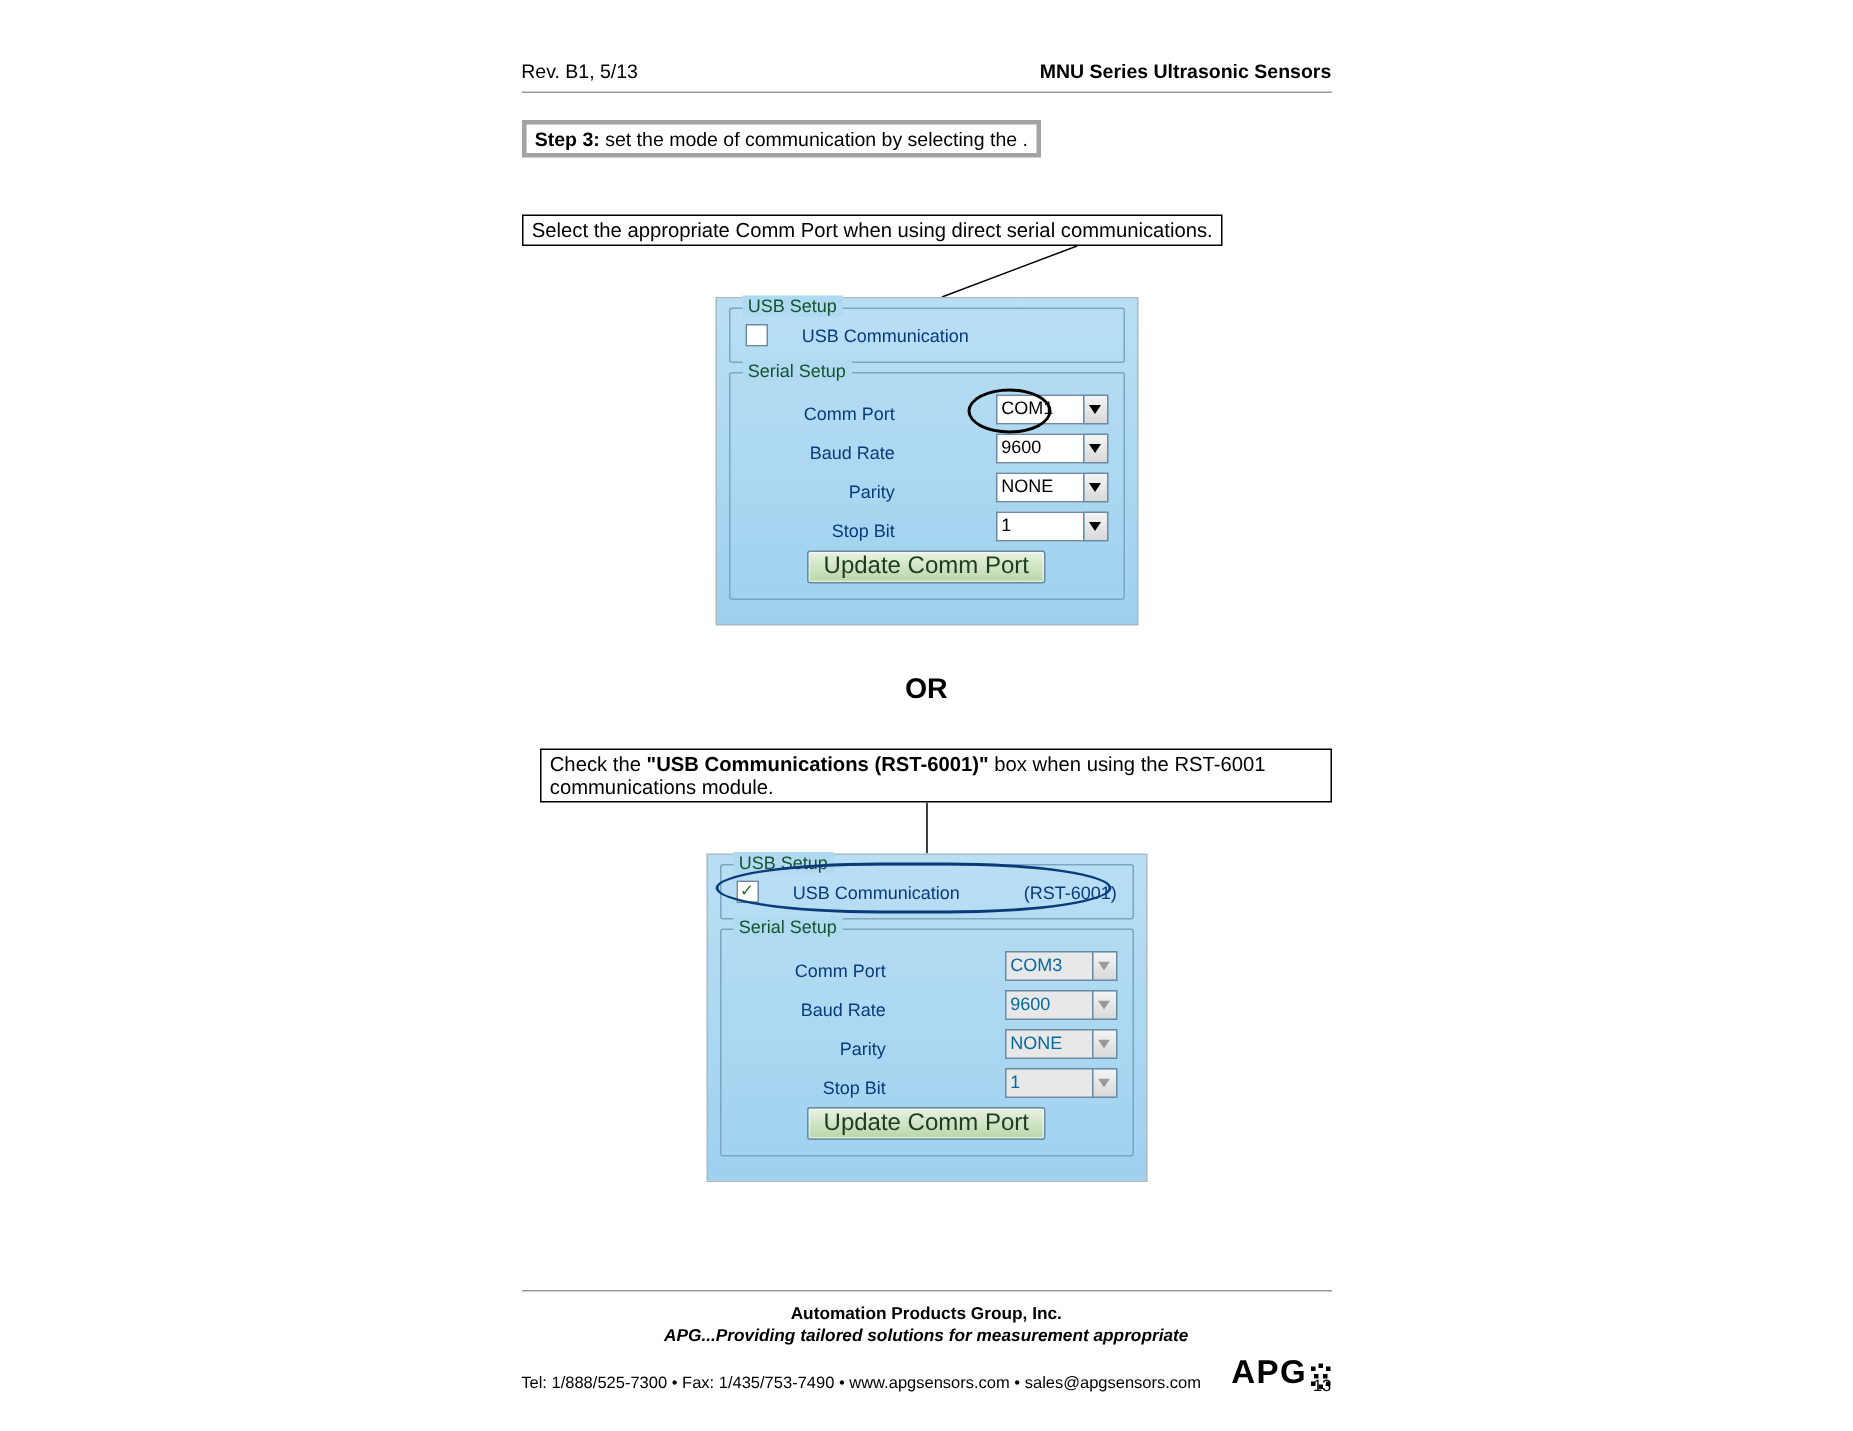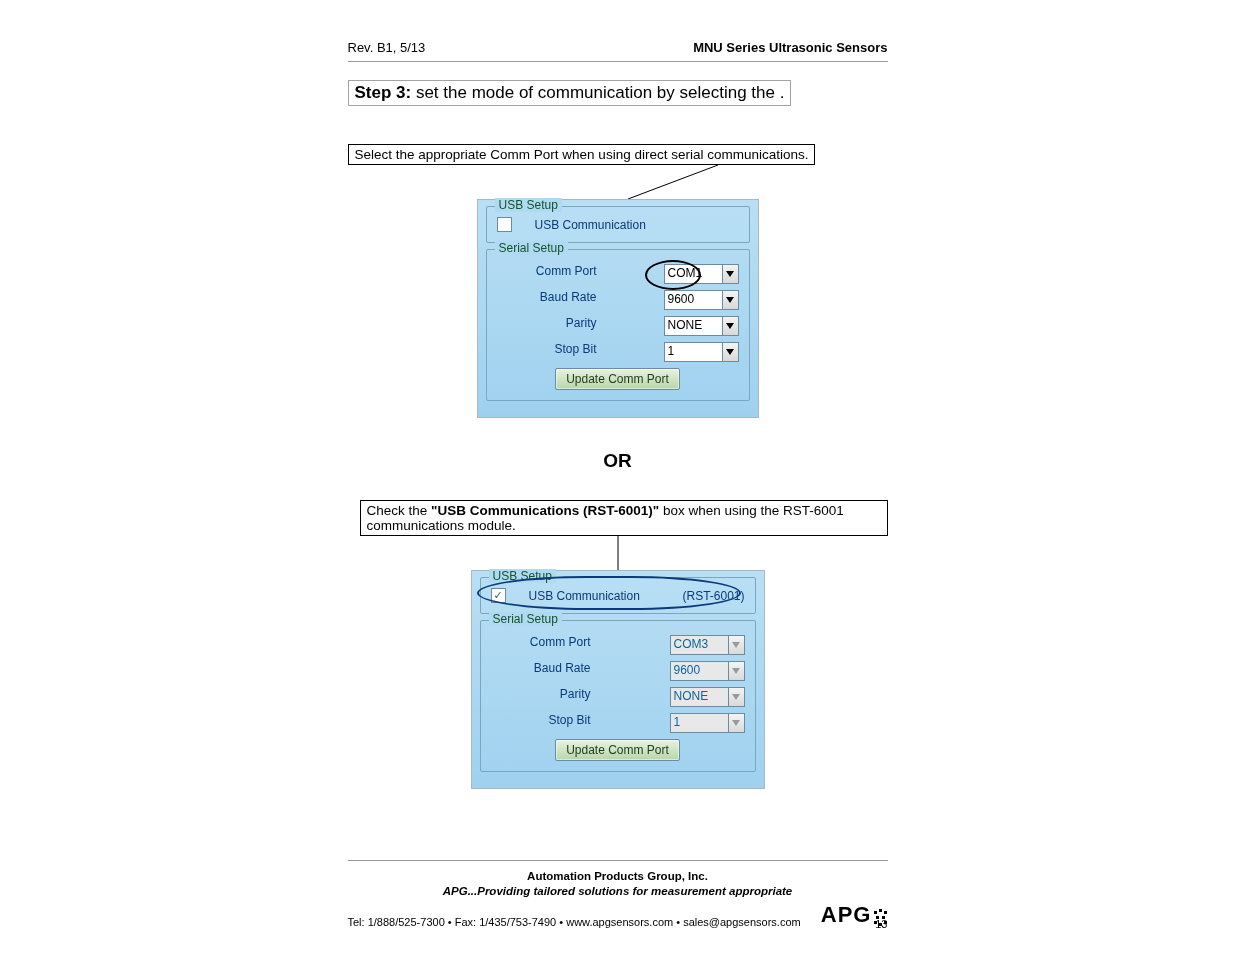--- a/index.html
+++ b/index.html
@@ -1,39 +1,39 @@
 <!DOCTYPE html>
 <html><head>
 <meta charset="utf-8">
 <style>
   html,body{margin:0;padding:0;background:#fff;font-family:"Segoe UI",Arial,sans-serif;color:#000}
   .page{width:1235px;height:954px;position:relative;box-sizing:border-box;padding:40px 0 0 0}
   .content{width:540px;margin:0 auto;position:relative}
   .hdr{display:flex;justify-content:space-between;font-size:13px;padding-bottom:6px;border-bottom:1px solid #999}
   .hdr-right{font-weight:700}
-  .step-box{border:1px solid #a3a3a3;display:inline-block;padding:2px 6px;margin-top:18px;font-size:17px}
+  .step-box{border:3px solid #a3a3a3;display:inline-block;padding:2px 6px;margin-top:18px;font-size:13px}
   .step-bold{font-weight:700}
   .note-box{border:1px solid #000;display:block;padding:2px 6px;font-size:13.5px;width:fit-content;margin-left:auto;margin-right:0}
   .or-line{font-size:19px;font-weight:700;text-align:center;margin:32px 0 28px 0}
   .arrow-svg{display:block;margin:0 auto}
   
   .panel{width:264px;margin:0 auto;background:linear-gradient(#b9dff4,#9fd1ef);border:1px solid #a8b8c4;padding:6px 8px 10px 8px;font-family:Tahoma,Arial,sans-serif;font-size:12px;color:#0a3a7a}
   .group{border:1px solid #7aa6c2;border-radius:2px;padding:8px 10px 10px 10px;margin-bottom:6px;position:relative}
   .group-title{position:absolute;top:-9px;left:8px;background:#b0d9f2;padding:0 4px;font-size:12px;color:#14532d}
   .chk-row{display:flex;align-items:center;gap:23px;margin-top:2px}
   .chk{width:13px;height:13px;border:1px solid #6b8aa3;background:#fff;display:inline-flex;align-items:center;justify-content:center;font-size:11px;color:#2b6b2b;line-height:1}
-  .row{display:flex;align-items:flex-start;justify-content:space-between;margin:6px 0}
+  .row{display:flex;align-items:flex-end;justify-content:space-between;margin:6px 0}
   .row-label{color:#0a3a7a;text-align:right;width:100px;padding-right:10px}
   .dd{display:flex;align-items:stretch;height:20px}
   .dd-input{width:58px;border:1px solid #6b8aa3;border-right:none;background:#fff;color:#000;padding:1px 3px;font-size:12px;box-sizing:border-box}
   .dd-input.disabled{background:#e8e8e8;color:#0369a1}
   .dd-btn{width:17px;border:1px solid #6b8aa3;background:linear-gradient(#f4f4f4,#d9d9d9);display:flex;align-items:center;justify-content:center;box-sizing:border-box}
   .dd-btn svg{width:8px;height:6px}
   .dd-btn.disabled svg polygon{fill:#9a9a9a}
-  .update-btn{display:block;margin:6px auto 0 auto;height:22px;border:1px solid #6b8aa3;border-radius:2px;background:linear-gradient(#e8f2e0,#b8d6a8);color:#1d3b1d;font-size:12px;padding:0 10px;box-shadow:inset 0 0 0 1px rgba(255,255,255,.5)}
+  .update-btn{display:block;margin:6px auto 0 auto;height:22px;border:1px solid #6b8aa3;border-radius:2px;background:linear-gradient(#e8f2e0,#b8d6a8);color:#1d3b1d;font-size:16px;padding:0 10px;box-shadow:inset 0 0 0 1px rgba(255,255,255,.5)}
   .rst-ring{position:absolute;border:2px solid #0a3a7a;border-radius:50%;pointer-events:none}
   .footer{position:absolute;left:0;right:0;bottom:26px;width:540px;margin:0 auto;border-top:1px solid #999;padding-top:8px;font-size:11.5px}
   .footer-center{text-align:center;line-height:1.35}
   .footer-co{font-weight:700}
   .footer-tag{font-style:italic;font-weight:600}
   .footer-row2{display:flex;justify-content:space-between;align-items:flex-end;margin-top:2px}
   .logo{font-family:Arial,sans-serif;font-weight:900;font-size:22px;letter-spacing:1px;display:flex;align-items:center;gap:2px}
   .logo-dots{display:inline-block;width:14px;height:16px;position:relative;top:2px}
   .logo-dots span{position:absolute;width:3px;height:3px;background:#000;border-radius:0}
   .pgnum{font-size:11px}

